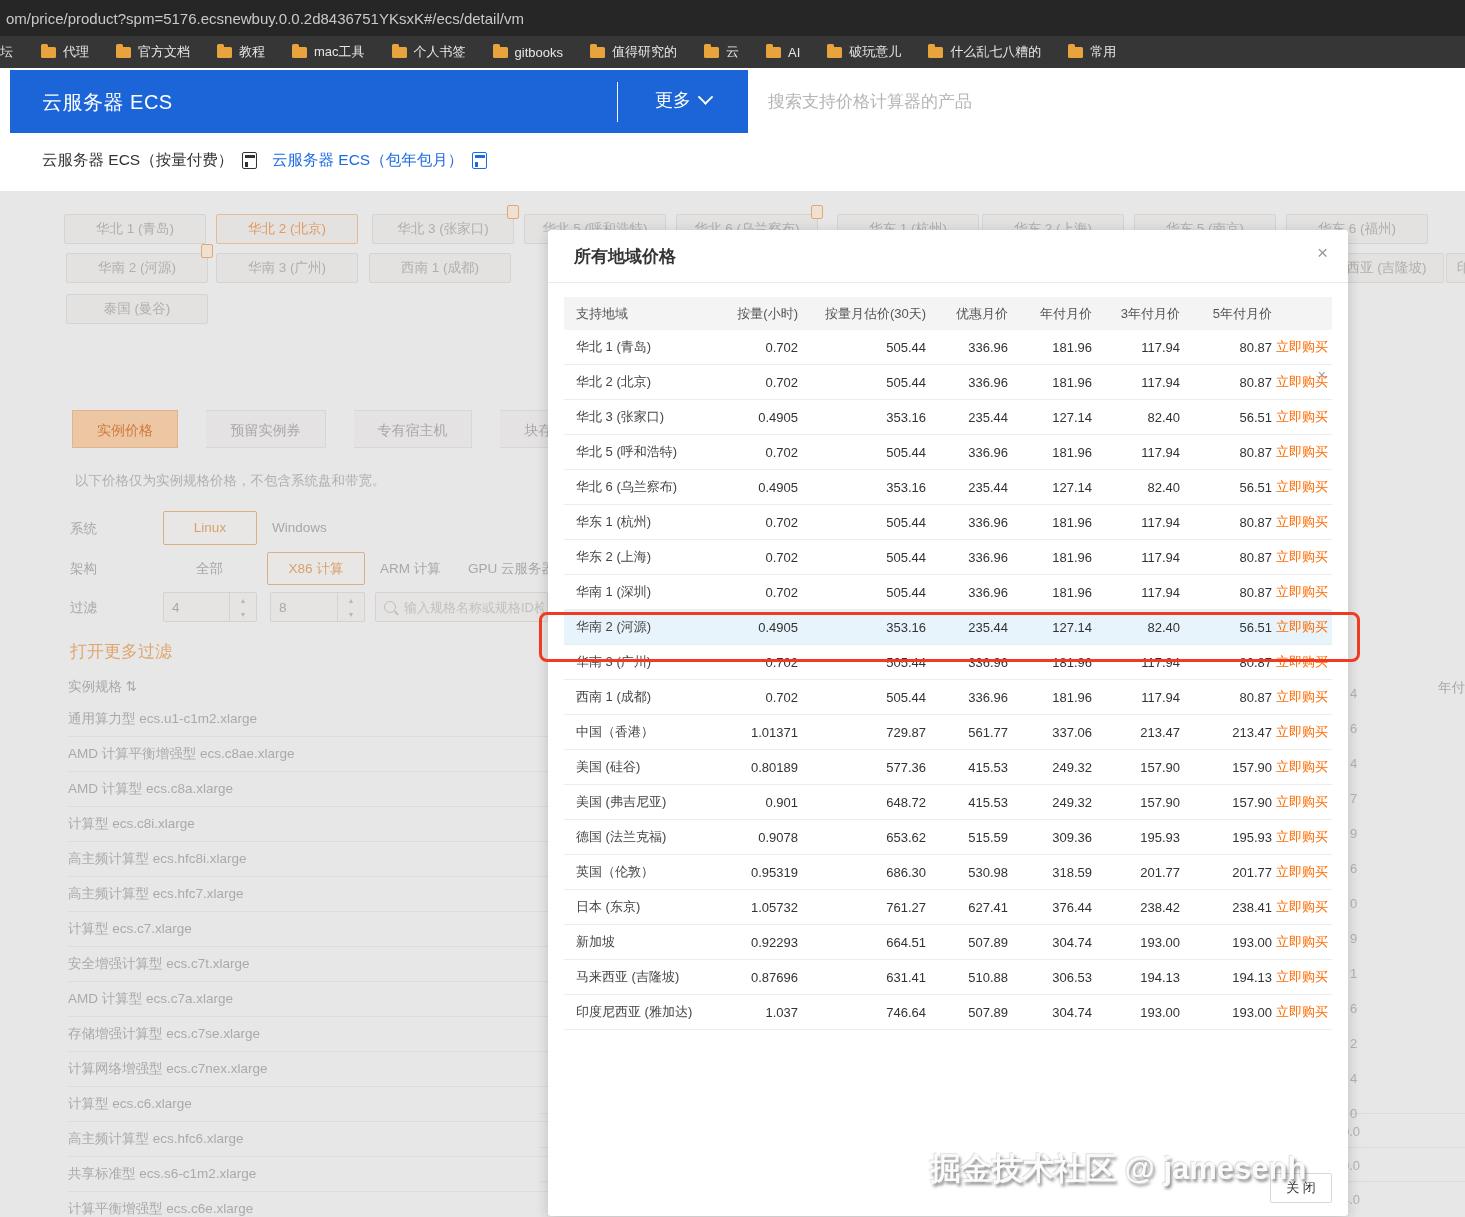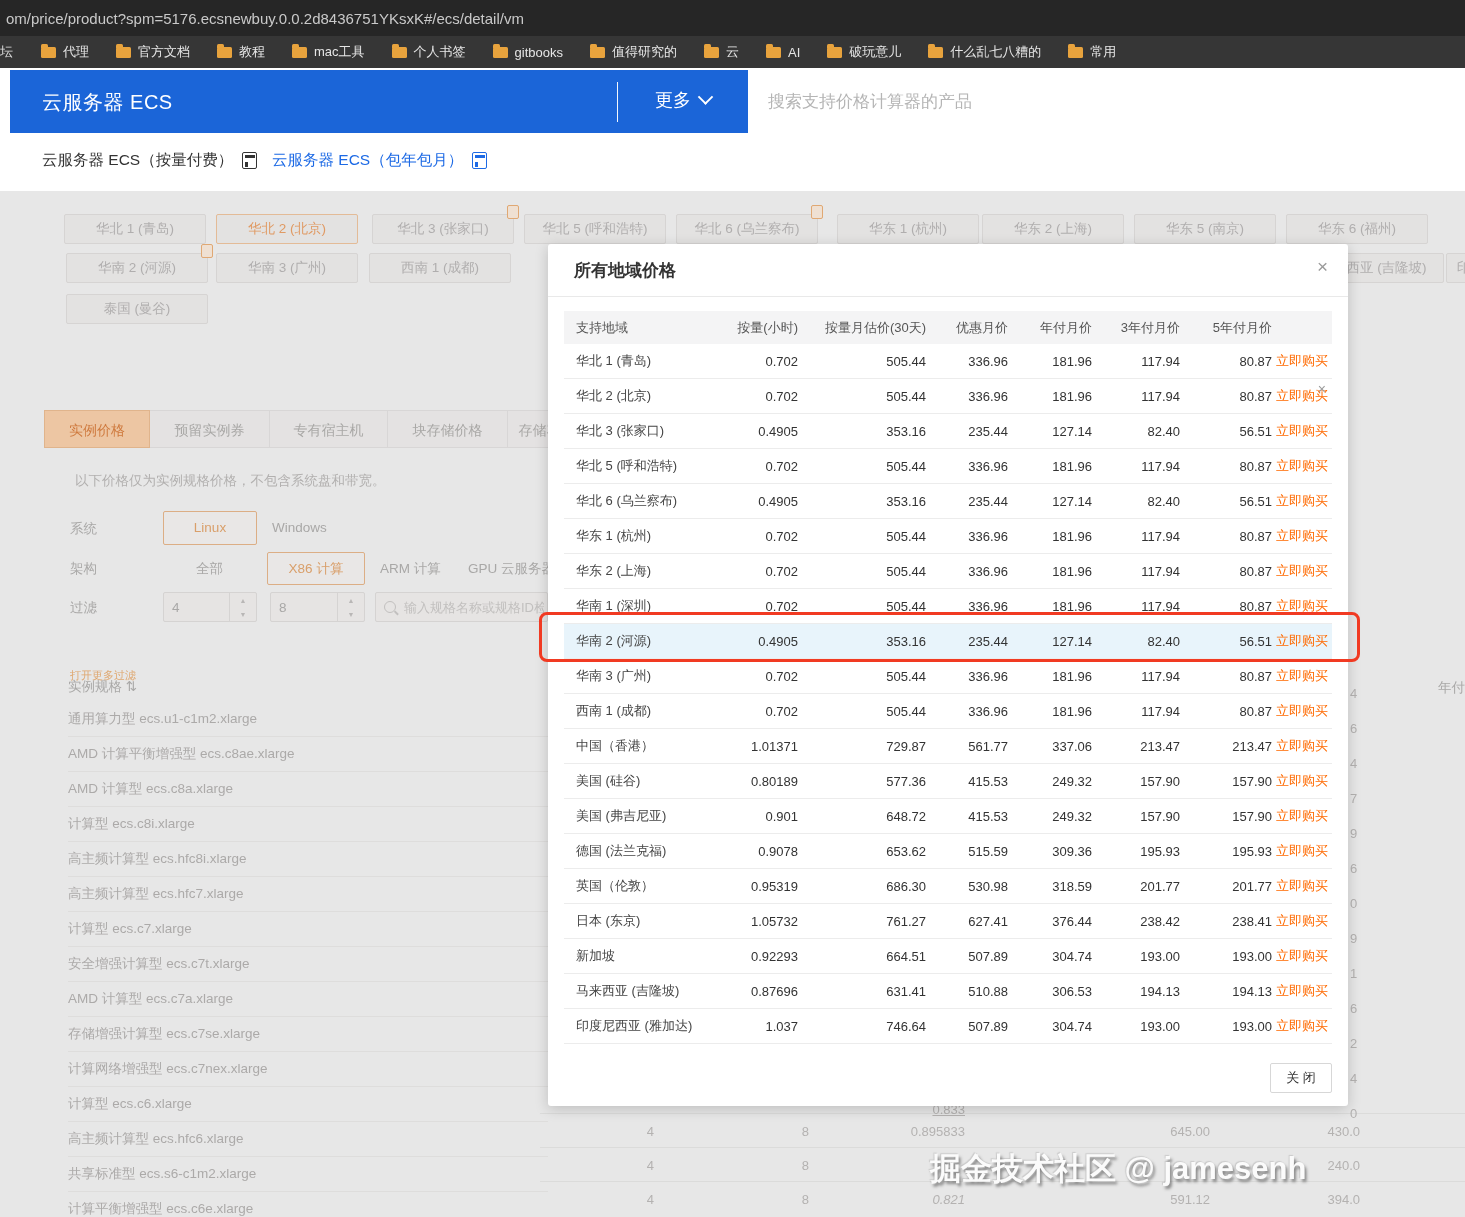--- a/index.html
+++ b/index.html
@@ -54,21 +54,21 @@
   .rrow1 .regbtn:nth-child(7){left:982px}.rrow1 .regbtn:nth-child(8){left:1134px}
   .rrow1 .regbtn:nth-child(9){left:1286px}
   .rrow2 .regbtn:nth-child(1){left:66px}.rrow2 .regbtn:nth-child(2){left:216px}
   .rrow2 .regbtn:nth-child(3){left:369px}
   .rrow2r .regbtn:nth-child(1){left:1302px}.rrow2r .regbtn:nth-child(2){left:1446px}
   .rrow3 .regbtn:nth-child(1){left:66px}
   .rrow1 .regbtn{top:214px}.rrow2 .regbtn,.rrow2r .regbtn{top:253px}.rrow3 .regbtn{top:294px}
   
   .pricetabs{position:absolute;left:44px;top:410px;width:504px;height:38px;display:flex;overflow:hidden;}
   .ptcell{height:38px;line-height:38px;box-sizing:border-box;text-align:center;font-size:14px;color:#a9a8a6;
-          background:#e4e2e2;border:1px solid #d8d6d6;border-left:none;flex:none;cursor:pointer;}
+          background:#e4e2e2;border:1px solid #d8d6d6;border-left:none;flex:none;cursor:pointer;margin-left:28px;}
   .ptcell:first-child{border-left:1px solid #d8d6d6;}
   .ptcell.active{background:#edc6a3;color:#cf7a3e;border-color:#e0b48c;}
   .ptcell:nth-child(1){width:106px}.ptcell:nth-child(2){width:120px}.ptcell:nth-child(3){width:118px}
   .ptcell:nth-child(4){width:120px}.ptcell:nth-child(5){width:120px}
   .note{position:absolute;left:75px;top:472px;font-size:13.5px;color:#b2b0af;}
   .flabel{position:absolute;font-size:13.5px;color:#a9a8a7;}
   .optbtn{position:absolute;box-sizing:border-box;text-align:center;font-size:13.5px;cursor:pointer;}
   .optbtn.sel{border:1px solid #dcae85;border-radius:2px;color:#d99f6a;background:#e9e7e6;}
   .opttext{position:absolute;font-size:13.5px;color:#a9a8a7;cursor:pointer;white-space:nowrap;}
   .stepper{position:absolute;height:30px;box-sizing:border-box;background:#e6e4e3;border:1px solid #d5d3d2;
@@ -78,33 +78,33 @@
   .spin{width:26px;height:100%;border-left:1px solid #d5d3d2;display:flex;flex-direction:column;}
   .spin i{flex:1;display:flex;align-items:center;justify-content:center;font-style:normal;font-size:7px;color:#b9b7b6;cursor:pointer;}
   .fsearch{position:absolute;left:375px;top:592px;width:173px;height:30px;box-sizing:border-box;background:#e6e4e3;
            border:1px solid #d5d3d2;border-radius:2px;display:flex;align-items:center;overflow:hidden;}
   .mag{position:relative;width:10px;height:10px;border:1.5px solid #c2c0bf;border-radius:50%;margin-left:8px;flex:none;}
   .mag:after{content:"";position:absolute;width:5px;height:1.5px;background:#c2c0bf;transform:rotate(45deg);
              right:-4px;bottom:-1px;}
   .fsearch input{border:none;background:transparent;outline:none;font-size:13px;color:#a9a8a7;margin-left:6px;
            width:140px;font-family:inherit;}
   .fsearch input::placeholder{color:#c2c0bf;}
-  .morelink{position:absolute;left:70px;top:668px;font-size:11px;color:#dfa76f;cursor:pointer;}
+  .morelink{position:absolute;left:70px;top:640px;font-size:17px;color:#dfa76f;cursor:pointer;}
   .spechead{position:absolute;left:68px;top:678px;font-size:13.5px;color:#a9a8a7;}
   .speclist{position:absolute;left:68px;top:702px;width:480px;}
   .specitem{height:34px;line-height:34px;font-size:13.5px;color:#acaaa9;border-bottom:1px solid #dedddc;
             white-space:nowrap;overflow:hidden;cursor:pointer;}
   
   .bgline{position:absolute;left:540px;width:925px;height:1px;background:#dbdbda;}
   .bgnum{position:absolute;font-size:13px;color:#b4b2b1;text-align:right;}
   .edgecol{position:absolute;left:1350px;top:676px;width:14px;}
   .edgecol span{display:block;height:35px;line-height:35px;font-size:13px;color:#b4b2b1;}
   .edgehead{position:absolute;left:1438px;top:679px;font-size:13.5px;color:#a9a8a7;}
   
-  .modal{position:absolute;left:548px;top:244px;width:800px;height:862px;background:#fff;border-radius:3px;
+  .modal{position:absolute;left:548px;top:230px;width:800px;height:986px;background:#fff;border-radius:3px;
          box-shadow:0 3px 14px rgba(0,0,0,.18);z-index:5;}
   .mhdr{position:relative;height:52px;border-bottom:1px solid #e9e9e9;}
   .mhdr .mtitle{position:absolute;left:26px;top:15px;font-size:17px;color:#333;font-weight:600;}
   .mclose{position:absolute;right:20px;top:13px;font-size:19px;color:#9b9b9b;cursor:pointer;line-height:1;}
   .mtable{position:absolute;left:16px;top:67px;width:768px;}
   .mhead,.trow{display:grid;grid-template-columns:150px 88px 128px 82px 84px 88px 92px 56px;align-items:center;}
   .mhead{height:33px;background:#f4f4f5;color:#555;font-size:13px;position:relative;}
   .mhead span{text-align:right;padding-right:4px;white-space:nowrap;}
   .mhead span:first-child{text-align:left;padding-left:12px;}
   .thclose{position:absolute;right:6px;top:3px;font-size:14px;color:#9b9b9b;cursor:pointer;}

